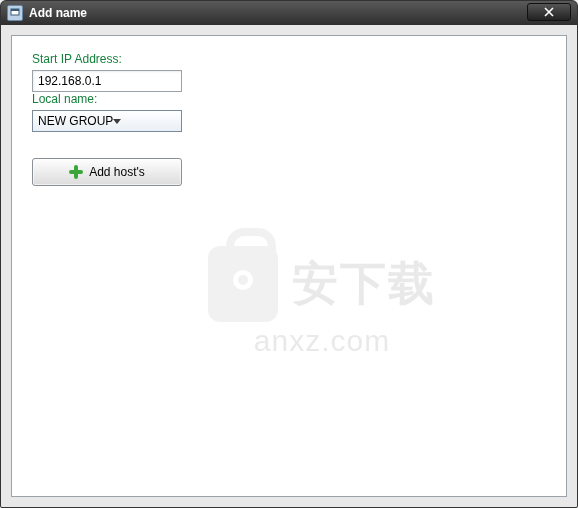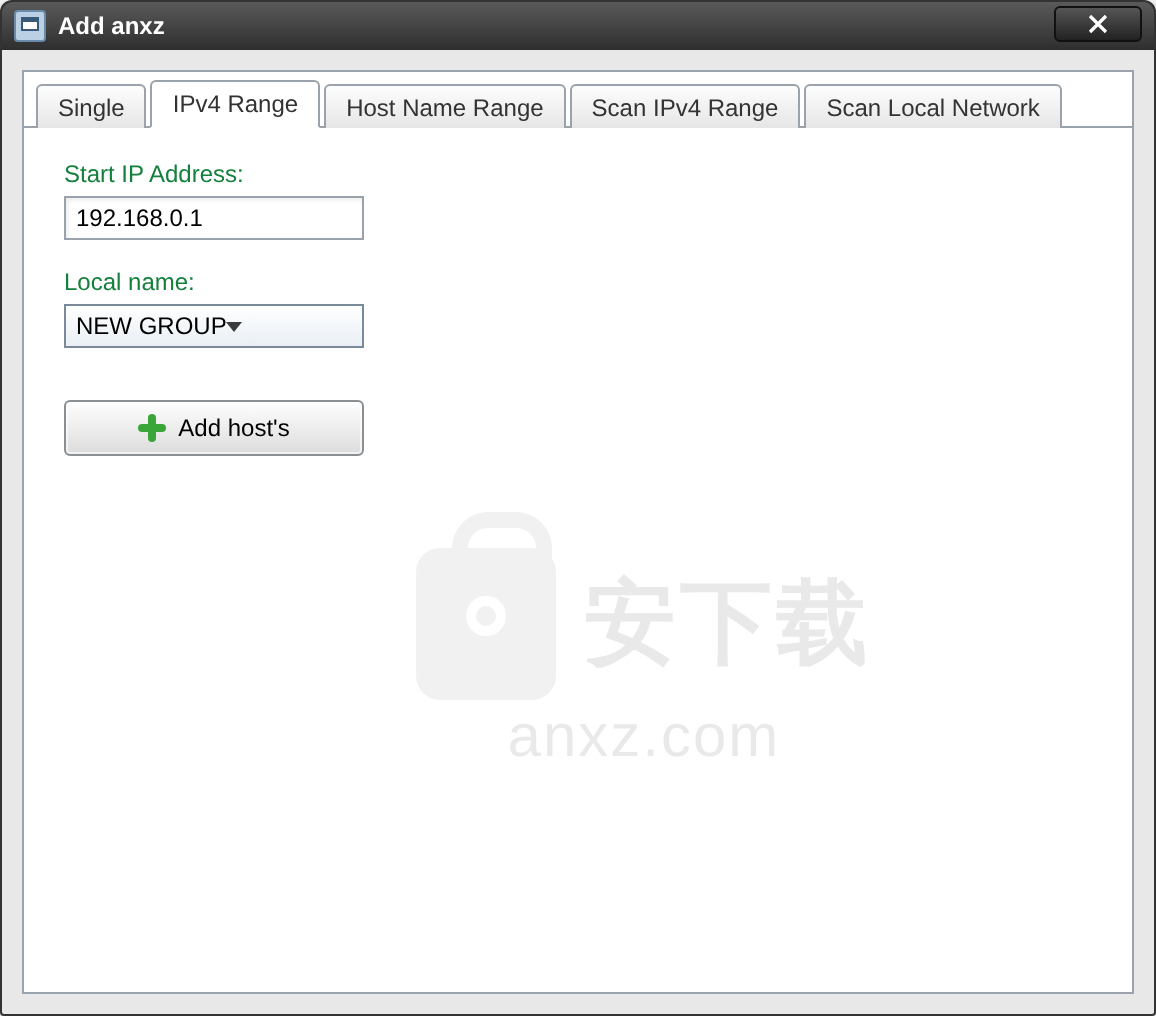--- a/index.html
+++ b/index.html
@@ -101,21 +101,20 @@
     color: #15803d;
   }
   .text-input {
     width: 150px;
     height: 22px;
     border: 1px solid #9aa3ab;
     background: #fff;
     padding: 2px 5px;
     font-size: 12px;
     font-family: inherit;
-    margin-bottom: 14px;
     box-shadow: inset 1px 1px 2px rgba(0,0,0,0.08);
   }
   .combo {
     width: 150px;
     height: 22px;
     border: 1px solid #7a8a9a;
     background: linear-gradient(to bottom, #fff, #e9eff5);
     display:flex;
     align-items:center;
     padding: 0 4px 0 5px;
@@ -208,36 +207,29 @@
 <body>
 
 <div class="window">
   <div class="titlebar">
     <div class="title-icon">
       <svg width="10" height="10" viewBox="0 0 10 10">
           <rect x="1" y="1" width="8" height="6" fill="#fff" stroke="#3a5a7a"></rect>
           <rect x="1" y="1" width="8" height="2" fill="#3a5a7a"></rect>
         </svg>
     </div>
-    <span class="title-text">Add anxz</span>
+    <span class="title-text">Add name</span>
     <div class="close-btn">
       <svg width="10" height="10" viewBox="0 0 10 10">
           <path d="M1 1 L9 9 M9 1 L1 9" stroke="#fff" stroke-width="1.6"></path>
         </svg>
     </div>
   </div>
 
   <div class="content-frame">
-    <div class="tabstrip">
-      <div class="tab">Single</div>
-      <div class="tab active">IPv4 Range</div>
-      <div class="tab">Host Name Range</div>
-      <div class="tab">Scan IPv4 Range</div>
-      <div class="tab">Scan Local Network</div>
-    </div>
 
     <div class="tabbody">
       <label class="field-label">Start IP Address:</label>
       <input class="text-input" type="text" value="192.168.0.1" style="">
 
 
       <label class="field-label">Local name:</label>
       <div class="combo">
         <span>NEW GROUP</span>
         <span class="caret"></span>

